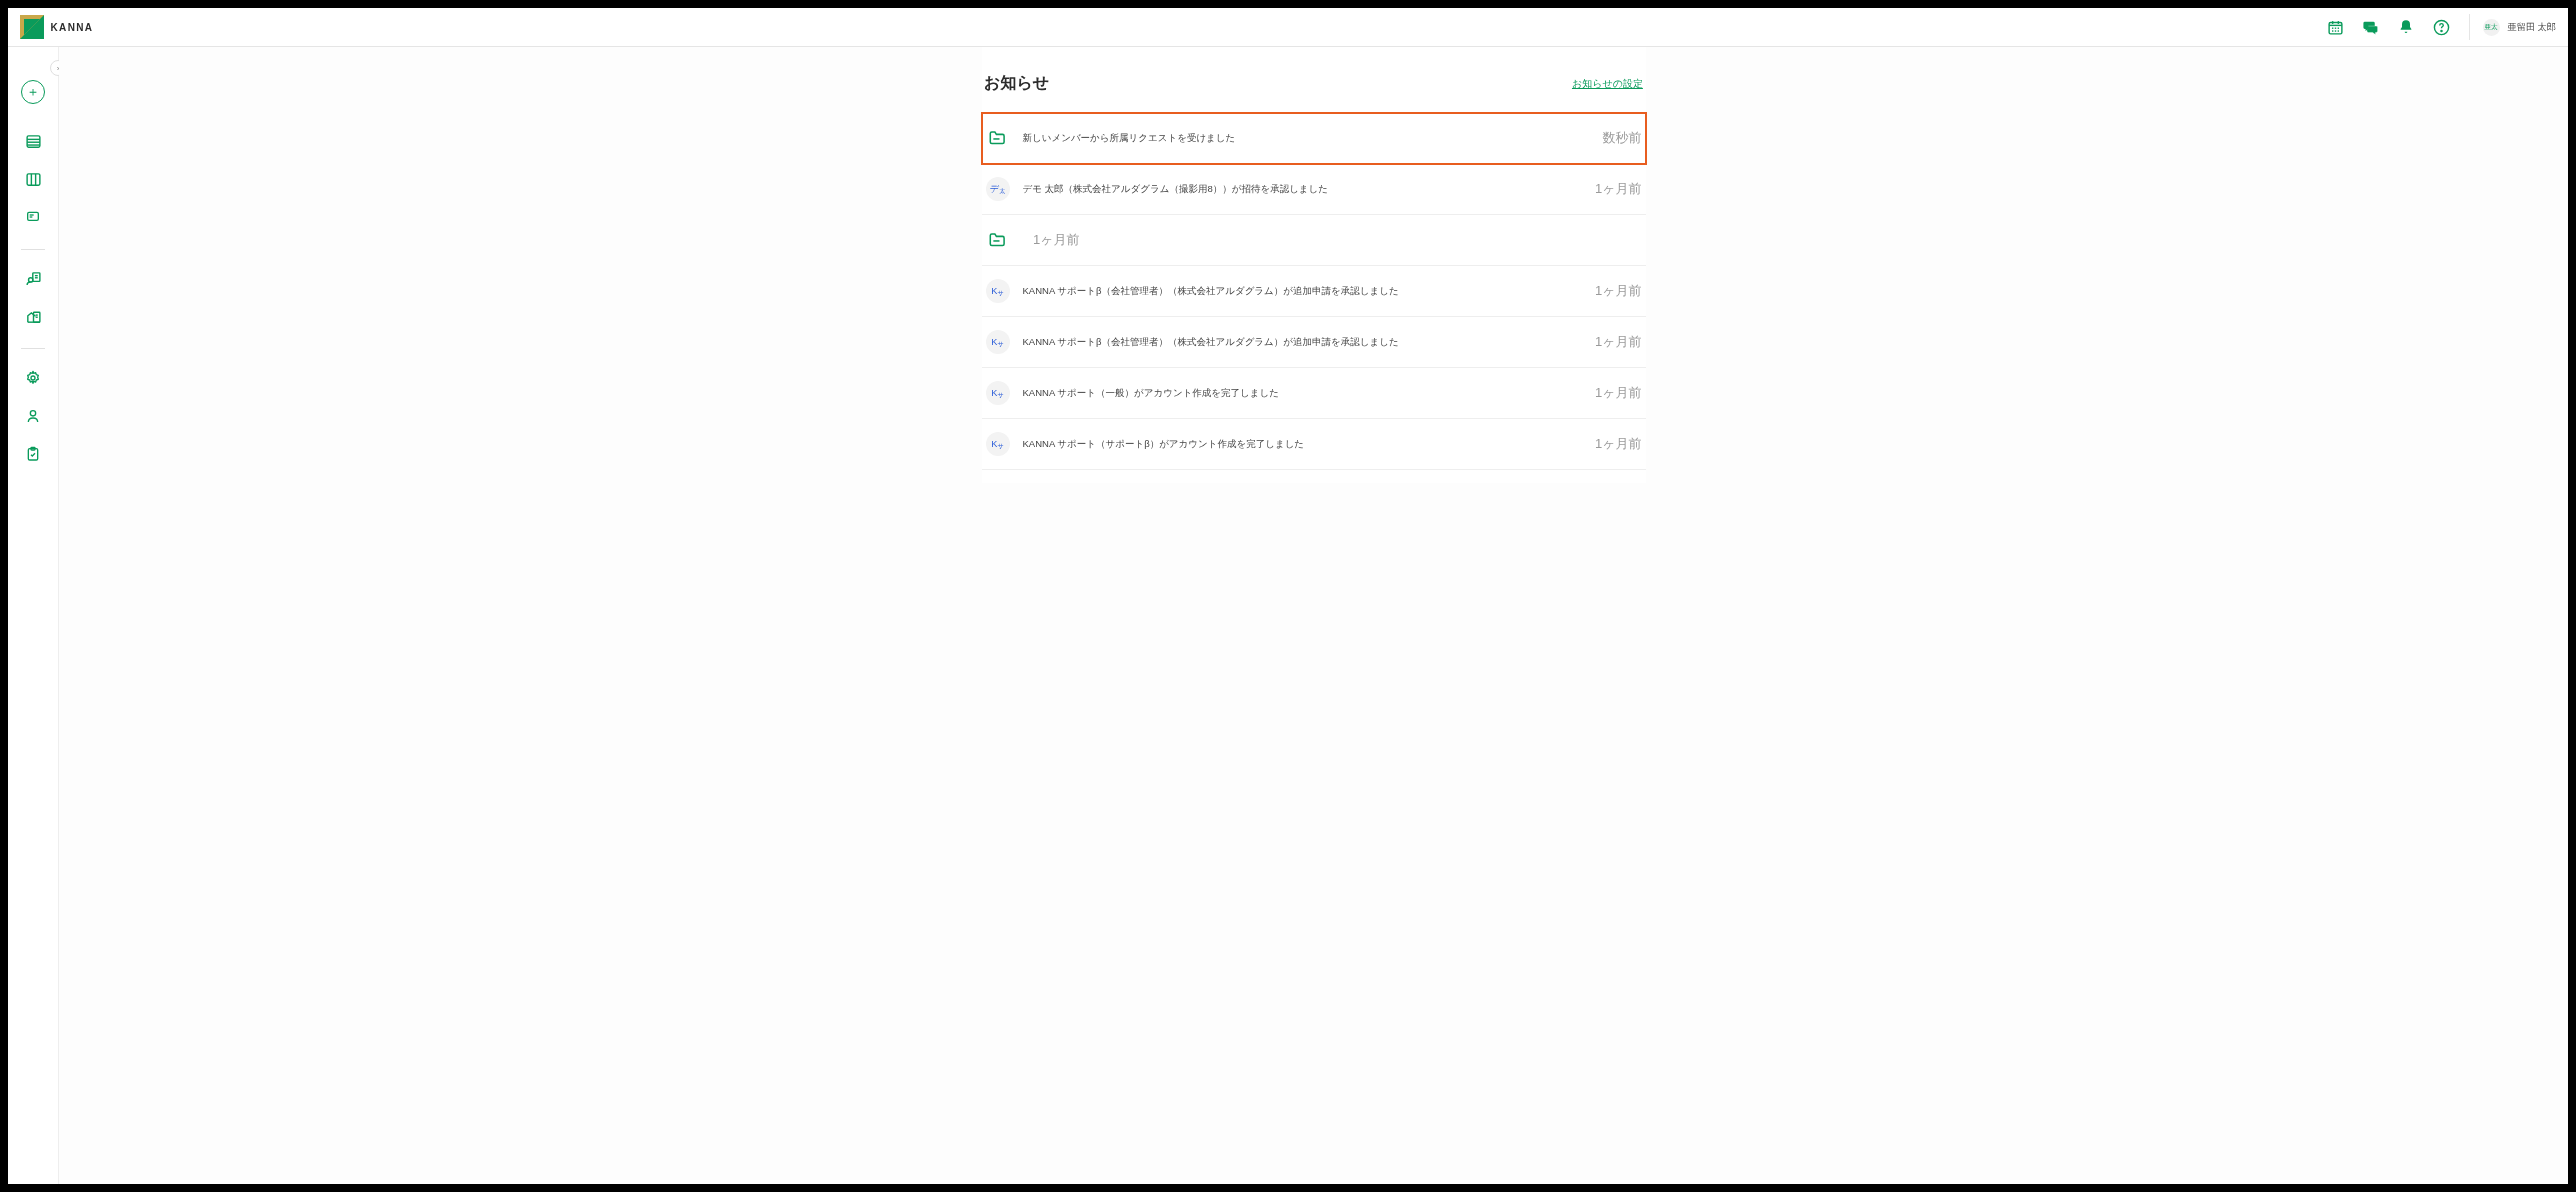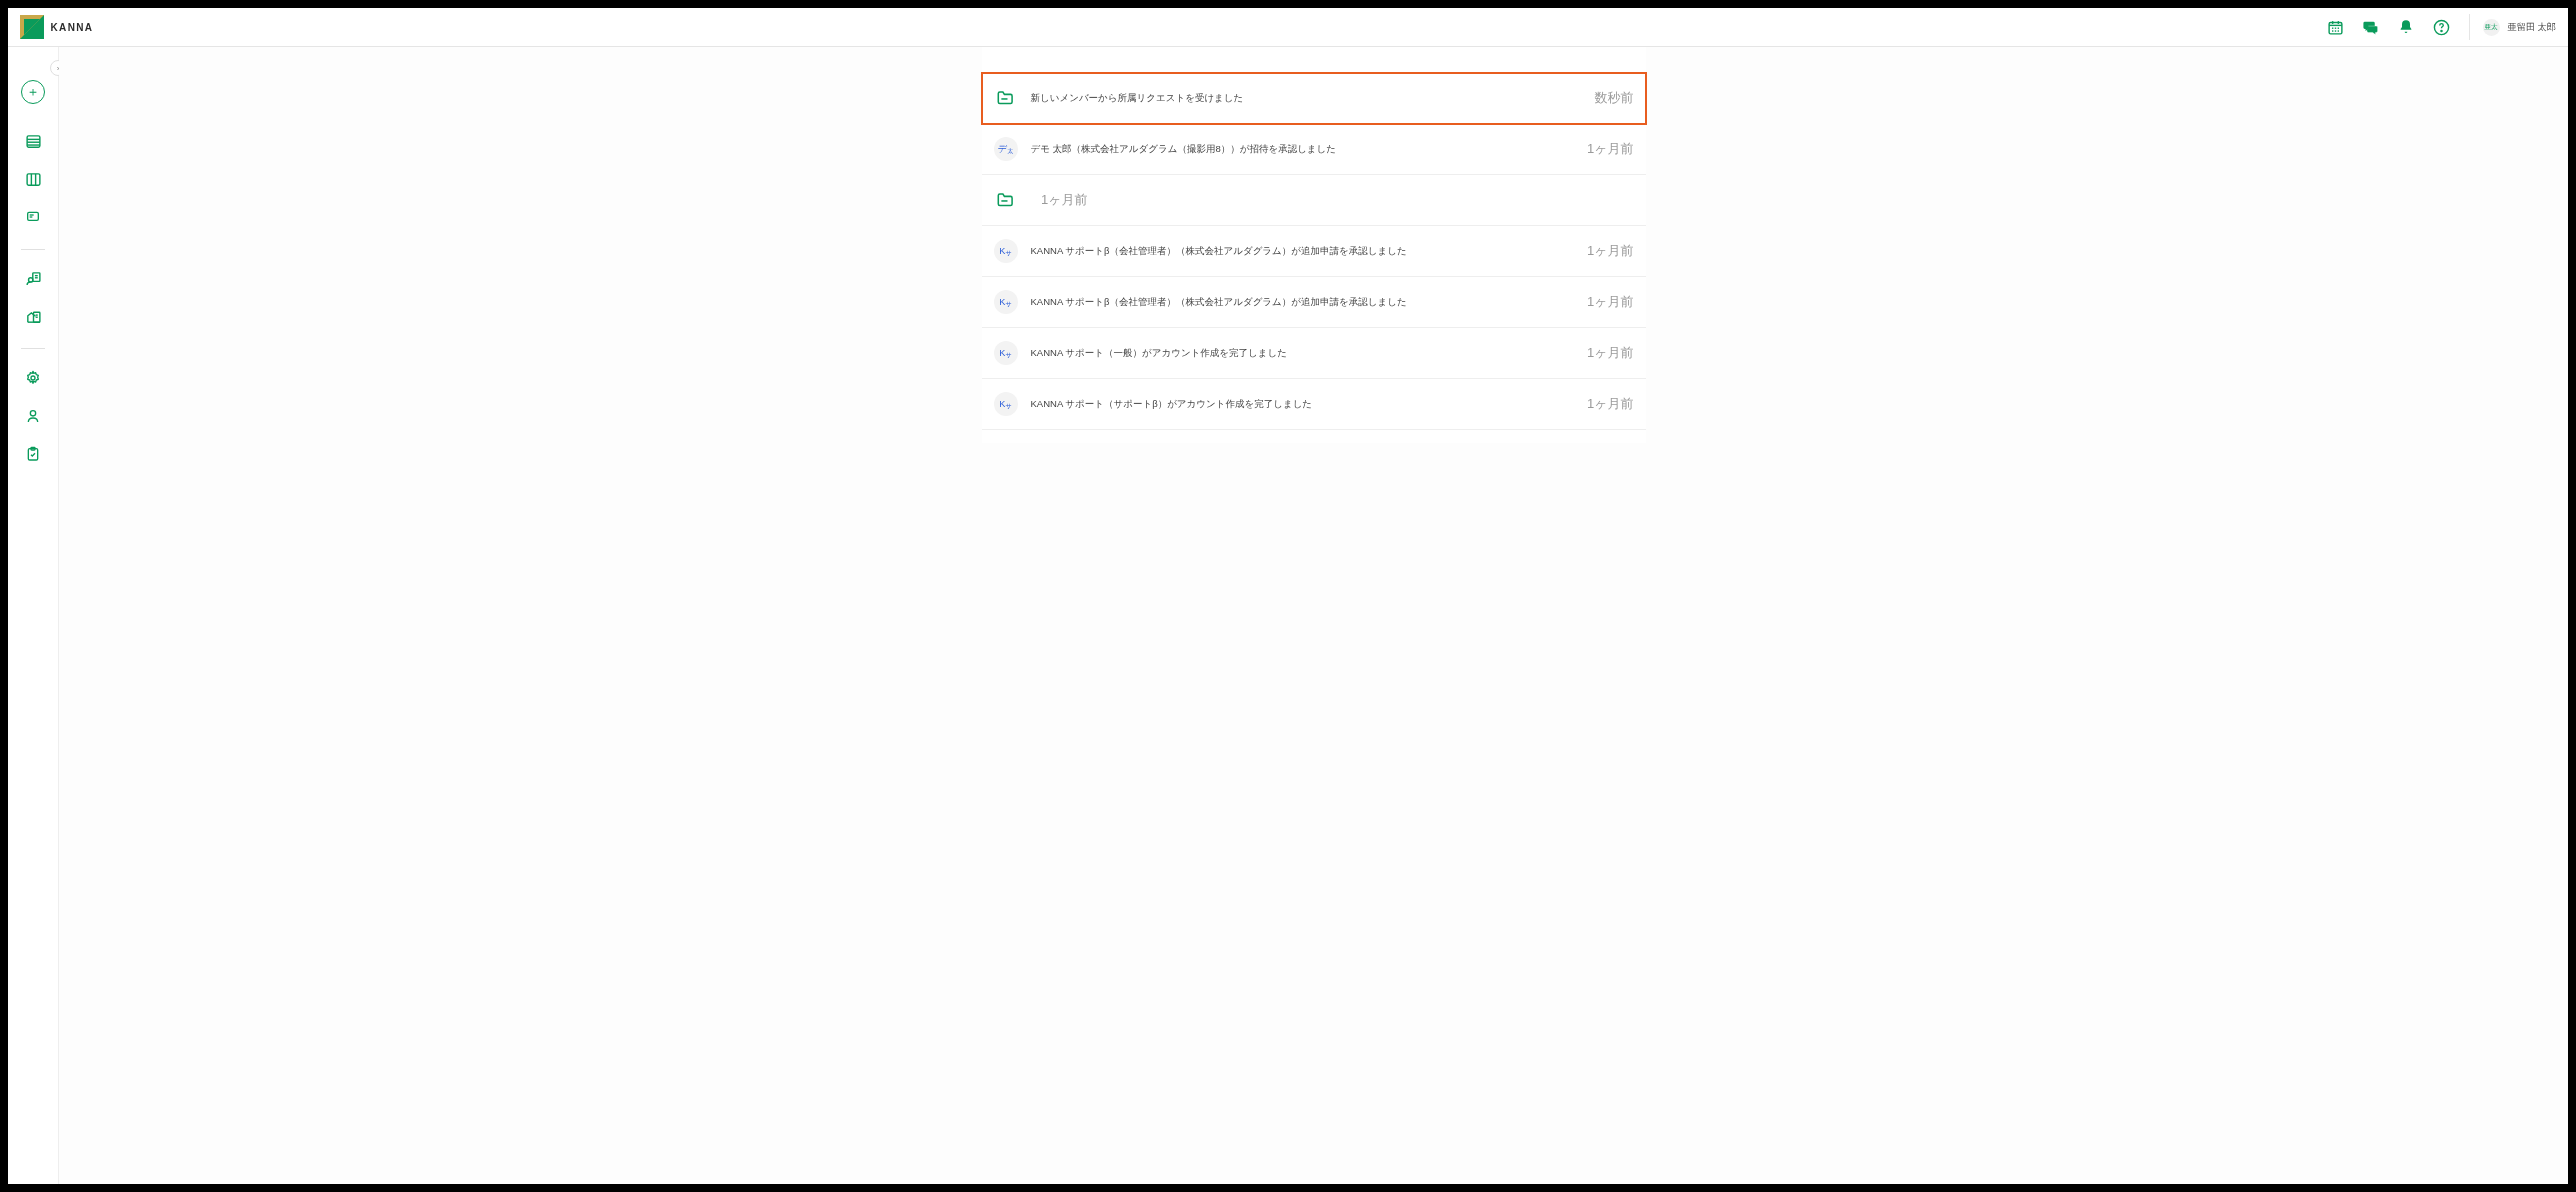--- a/index.html
+++ b/index.html
@@ -167,21 +167,21 @@
 .settings-link {
   font-size: 10px;
   color: #0a9b5b;
   text-decoration: underline;
   cursor: pointer;
 }
 .notif-list {}
 .notif-item {
   display: flex;
   align-items: center;
-  padding: 13px 12px;
+  padding: 13px 4px;
   border-bottom: 0.7px solid #eee;
   cursor: pointer;
 }
 .notif-item.highlighted {
   outline: 2px solid #e85d1f;
   outline-offset: -1.3px;
   border-bottom: 0.7px solid transparent;
 }
 .notif-icon {
   width: 24px;
@@ -352,20 +352,24 @@
         <svg viewBox="0 0 24 24" width="16" height="16" fill="none" stroke="currentColor" stroke-width="2">
             <rect x="5" y="4" width="14" height="17" rx="2"></rect>
             <rect x="9" y="2" width="6" height="4" rx="1"></rect>
             <path d="M9 13l2 2 4-4"></path>
           </svg>
       </div>
     </div>
 
     <div class="main">
       <div class="main-inner">
+        <div class="page-head">
+          <h1 class="page-title">お知らせ</h1>
+          <a class="settings-link">お知らせの設定</a>
+        </div>
 
         <div class="notif-list" id="notif-list">
             <div class="notif-item highlighted">
               <div class="notif-icon folder-style">
                 <svg viewBox="0 0 24 24" width="18.4" height="18.4" fill="none" stroke="currentColor" stroke-width="2">
                   <path d="M3 6a2 2 0 012-2h4l2 3h8a2 2 0 012 2v8a2 2 0 01-2 2H5a2 2 0 01-2-2V6z"></path>
                   <line x1="7" y1="13" x2="15" y2="13"></line>
                 </svg>
               </div>
               <div class="notif-body">

